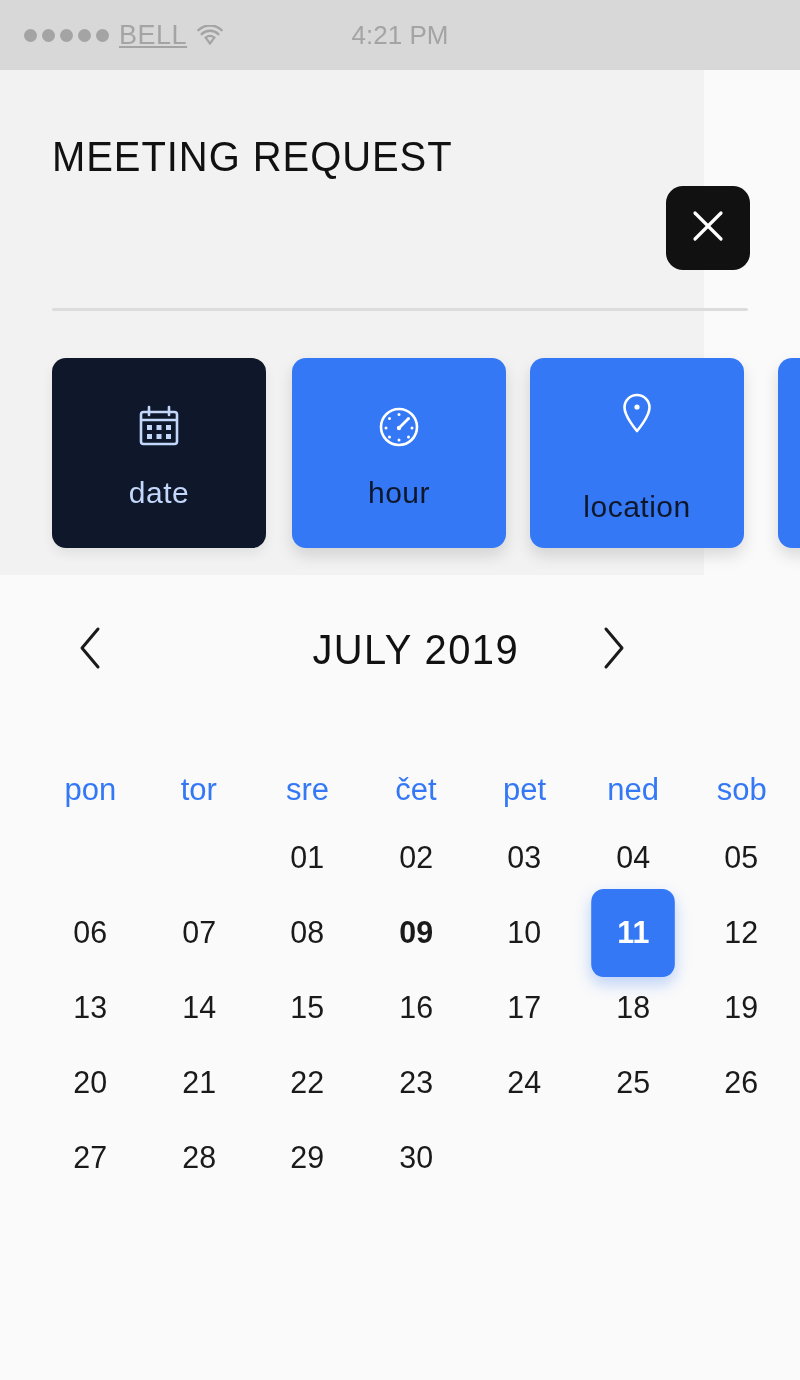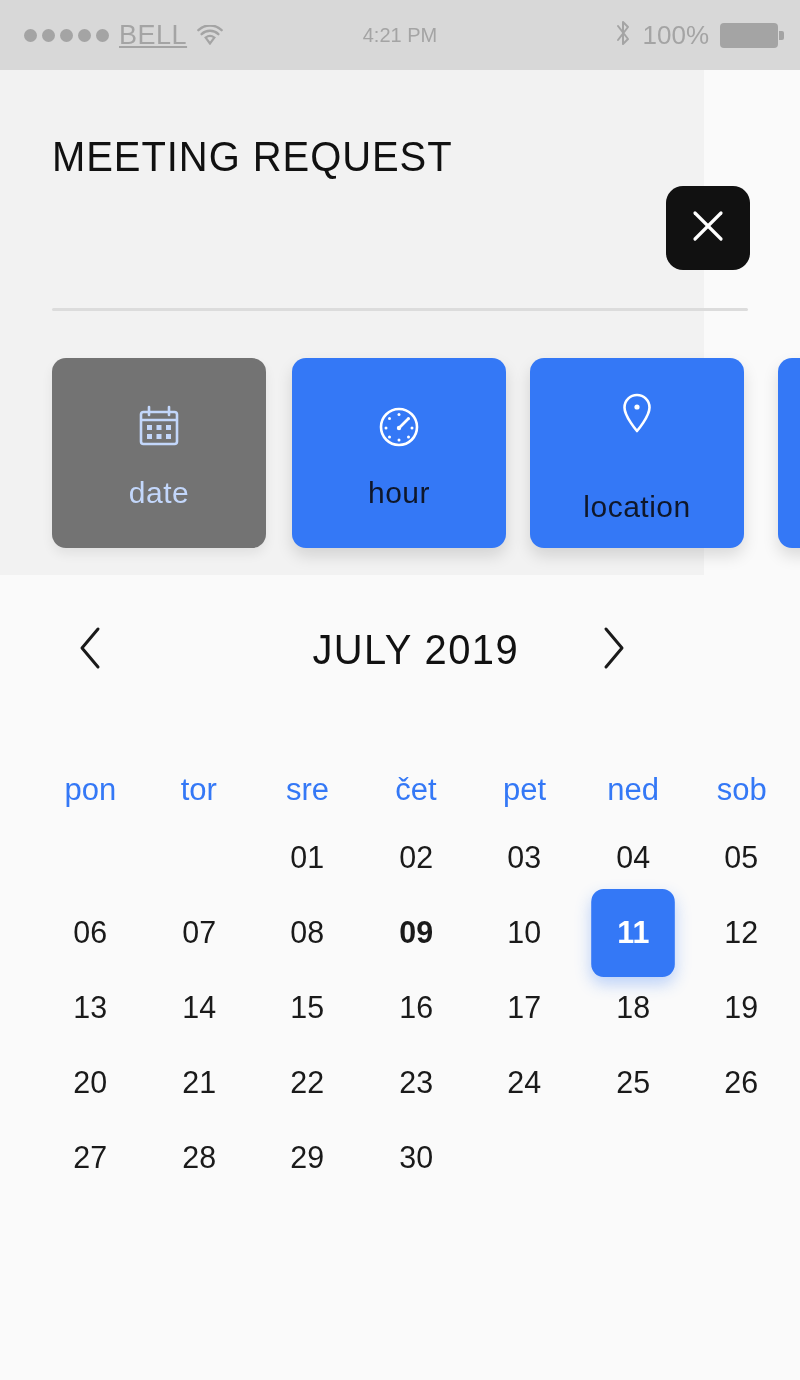--- a/index.html
+++ b/index.html
@@ -15,21 +15,21 @@
   .statusbar{
     position:absolute; top:0; left:0; width:800px; height:70px;
     background:#d8d8d8;
     display:flex; align-items:center;
   }
   .sb-left{ position:absolute; left:24px; display:flex; align-items:center; gap:10px; }
   .sb-dots{ display:flex; gap:5px; }
   .sb-dots i{ width:13px; height:13px; border-radius:50%; background:#a4a4a4; display:block; }
   .sb-carrier{ font-size:27px; color:#a4a4a4; letter-spacing:.5px; font-family:"Liberation Sans", sans-serif;text-decoration:underline; }
   .sb-wifi{ width:26px; height:20px; position:relative; }
-  .sb-center{ position:absolute; left:0; width:800px; text-align:center; font-size:20px; color:#a4a4a4; }
+  .sb-center{ position:absolute; left:0; width:800px; text-align:center; font-size:26px; color:#a4a4a4; }
   .sb-right{ position:absolute; right:22px; display:flex; align-items:center; gap:11px; }
   .sb-batt-pct{ font-size:26px; color:#a4a4a4; }
   .sb-batt{ position:relative; width:58px; height:25px; border-radius:4px; background:#a4a4a4; }
   .sb-batt:after{ content:""; position:absolute; right:-6px; top:8px; width:5px; height:9px;
       border-radius:0 2px 2px 0; background:#a4a4a4; }
 
   
   .top-panel{
     position:absolute; top:70px; left:0; width:704px; height:505px;
     background:#f2f2f2;
@@ -55,21 +55,21 @@
   .cards{
     position:absolute; left:0; top:218px; width:800px; height:215px;
   }
   .card{
     position:absolute; top:70px; width:214px; height:190px;
     border-radius:14px;
     display:flex; flex-direction:column; align-items:center; justify-content:center;
     box-shadow:0 8px 16px rgba(0,0,0,.13);
     cursor:pointer;
   }
-  .card.active{ background:#737373; box-shadow:0 6px 12px rgba(0,0,0,.07); }
+  .card.active{ background:#0f172a; box-shadow:0 6px 12px rgba(0,0,0,.07); }
   .card.idle{ background:#3478f6; }
   .card .c-icon{ height:56px; display:flex; align-items:flex-end; justify-content:center; }
   .card .c-label{
     margin-top:24px; font-size:30px; color:#0f172a; letter-spacing:.5px;
     font-family:"Liberation Sans", sans-serif; font-weight:300;
   }
   .card.active .c-label{ color:#c3d7fb; }
   .card-date{ left:52px; }
   .card-hour{ left:292px; }
   .card-loc { left:530px;gap:28px; }
@@ -143,29 +143,20 @@
       <span class="sb-carrier">BELL</span>
       <span class="sb-wifi">
         <svg width="26" height="20" viewBox="0 0 26 20">
           <path d="M13 18.5 L8.6 12.6 A7.4 7.4 0 0 1 17.4 12.6 Z" fill="none" stroke="#a4a4a4" stroke-width="2.2"></path>
           <path d="M4.6 9.2 A12 12 0 0 1 21.4 9.2" fill="none" stroke="#a4a4a4" stroke-width="2.4" stroke-linecap="round"></path>
           <path d="M1.4 5.2 A16.5 16.5 0 0 1 24.6 5.2" fill="none" stroke="#a4a4a4" stroke-width="2.4" stroke-linecap="round"></path>
         </svg>
       </span>
     </div>
     <div class="sb-center">4:21 PM</div>
-    <div class="sb-right">
-      <span>
-        <svg width="18" height="30" viewBox="0 0 18 30">
-          <path d="M4 8 L14 21 L9 26 L9 4 L14 9 L4 22" fill="none" stroke="#a4a4a4" stroke-width="2" stroke-linejoin="round" stroke-linecap="round"></path>
-        </svg>
-      </span>
-      <span class="sb-batt-pct">100%</span>
-      <span class="sb-batt"></span>
-    </div>
   </div>
 
   <div class="top-panel">
 
     <div class="title">MEETING REQUEST</div>
 
     <div class="close-btn">
       <span>
         <svg width="40" height="40" viewBox="0 0 40 40">
           <line x1="7" y1="7" x2="33" y2="33" stroke="#fff" stroke-width="3.2" stroke-linecap="round"></line>

